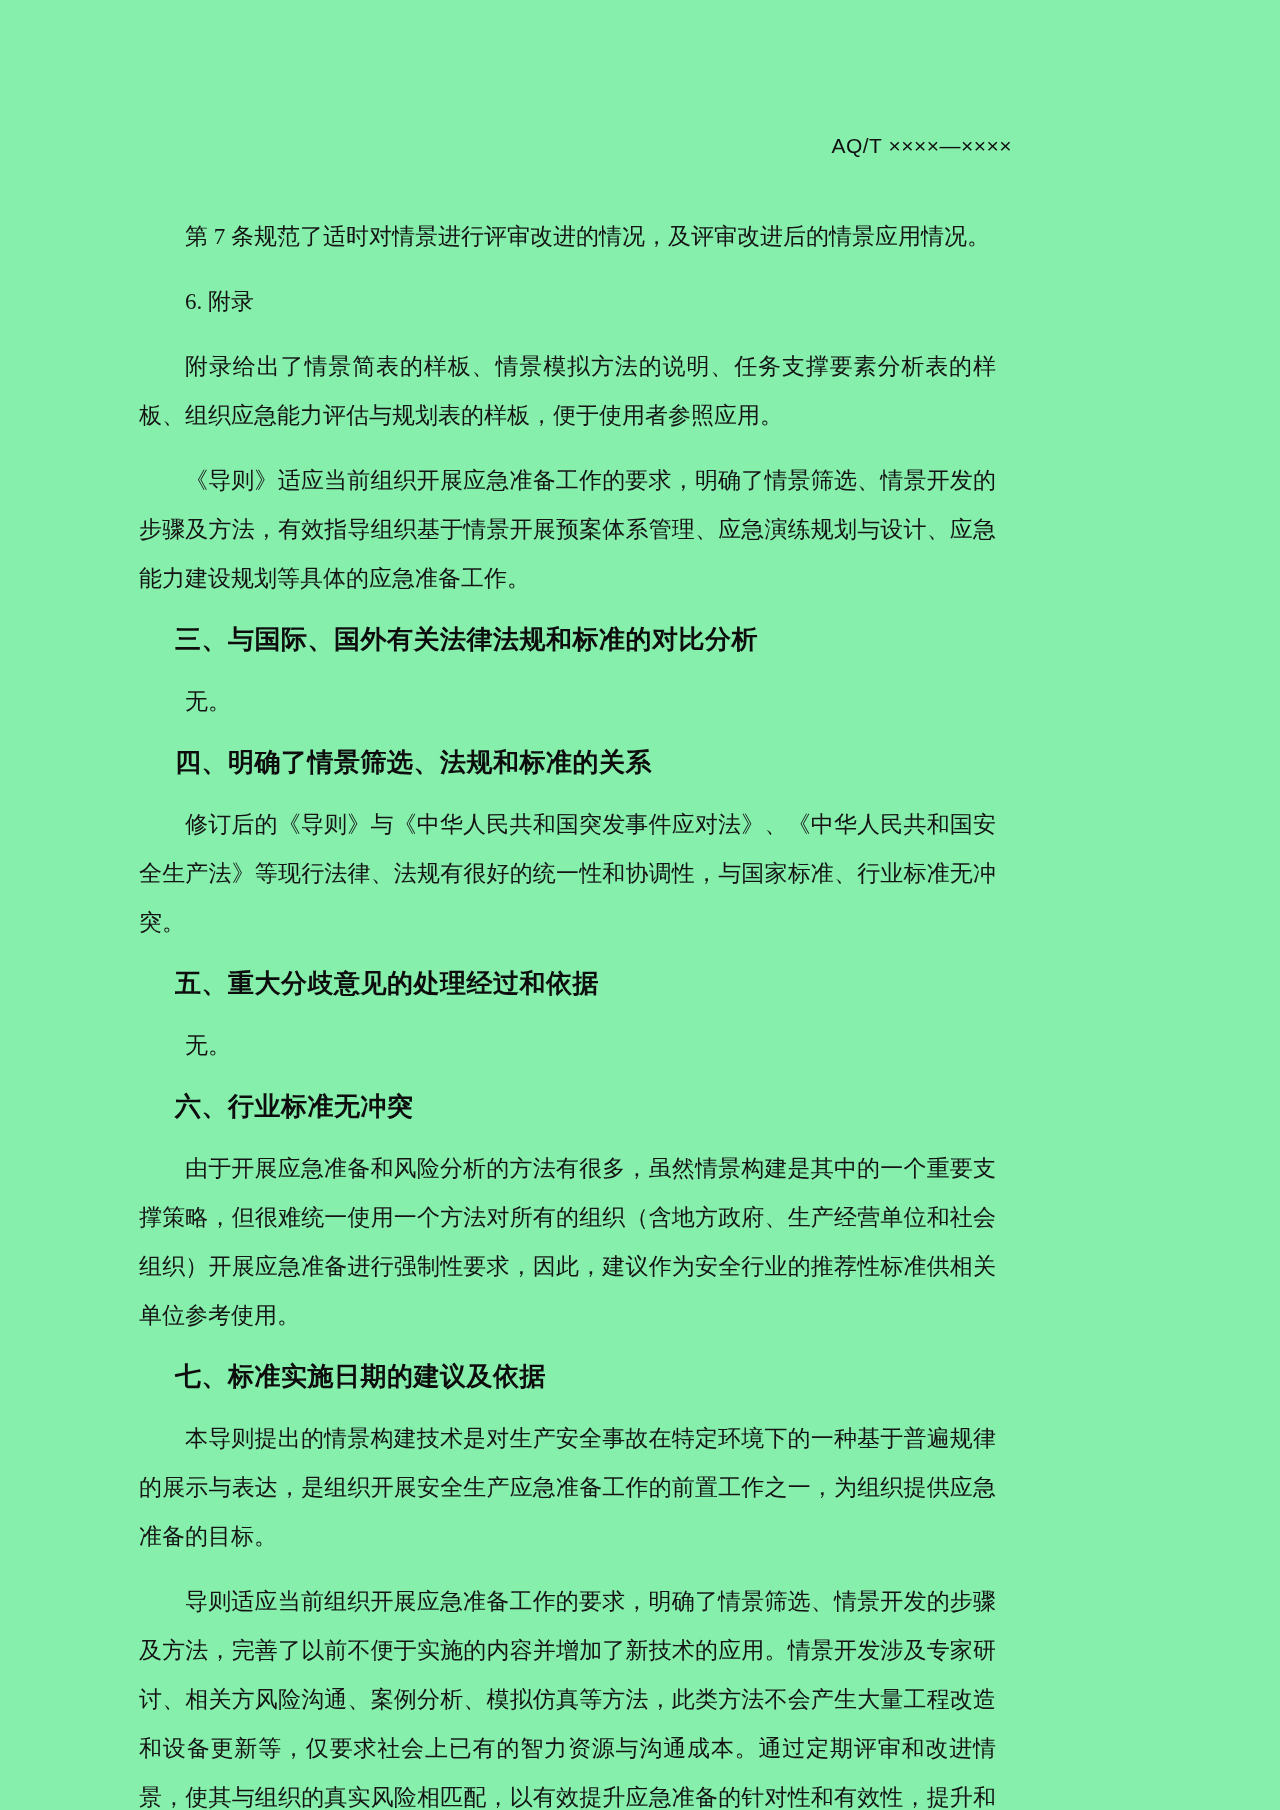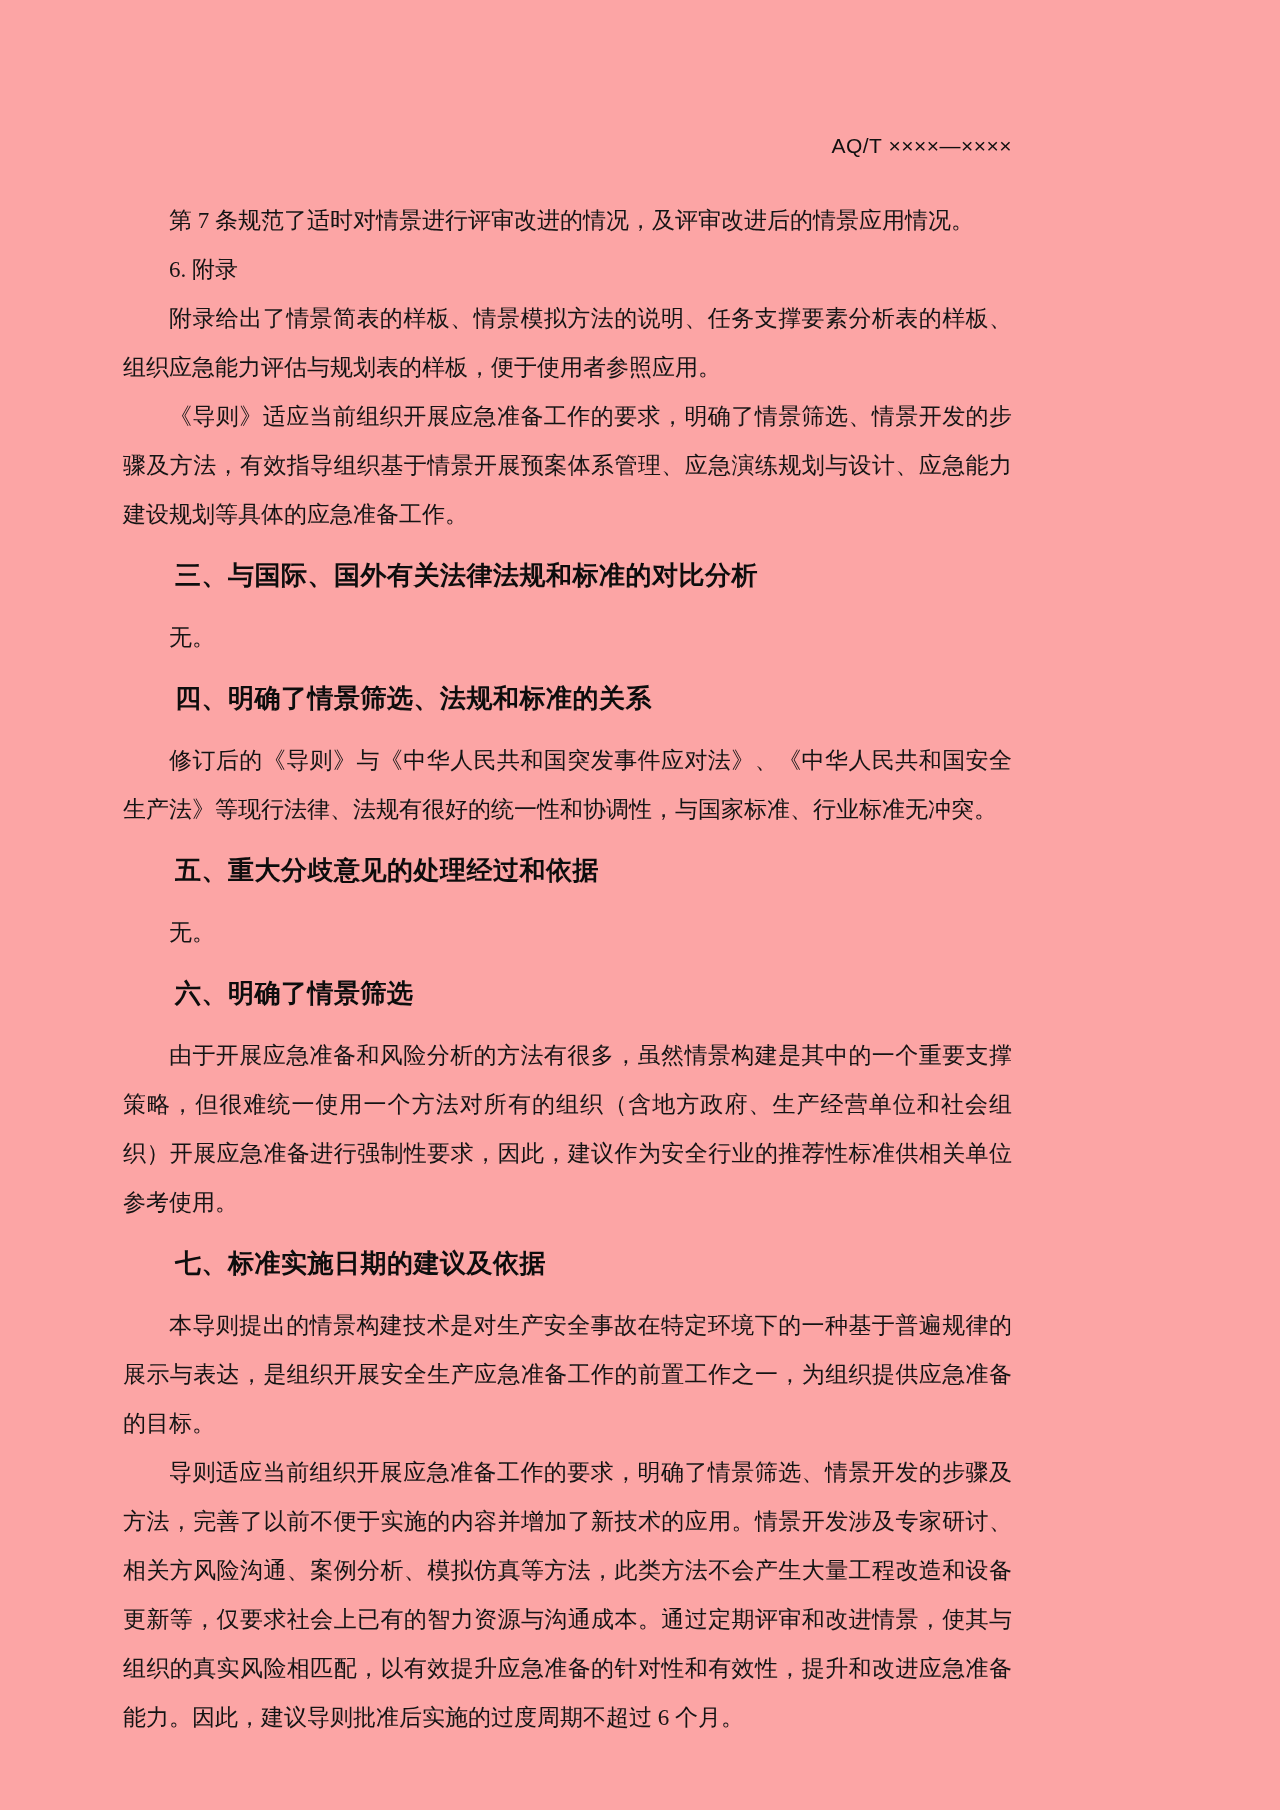--- a/index.html
+++ b/index.html
@@ -1,20 +1,20 @@
 <!DOCTYPE html>
 <html lang="zh"><head>
 <meta charset="utf-8">
 <style>
   html,body { margin:0; padding:0; background:#ffffff; }
   .page {
     position:relative;
     width:1280px;
     height:1810px;
-    background:#fca5a5;
+    background:#86efac;
     overflow:hidden;
     font-family:"Liberation Serif", serif;
     color:#141414;
   }
   .doc-header {
     position:absolute;
     top:132px;
     left:123px;
     width:889px;
     text-align:right;
@@ -24,21 +24,21 @@
     color:#101010;
     letter-spacing:0.5px;
   }
   .content {
     position:absolute;
     top:196px;
     left:123px;
     width:889px;
   }
   .content p {
-    margin:0;
+    margin:16px;
     font-size:23px;
     line-height:49px;
     text-align:justify;
     text-align-last:left;
     text-indent:2em;
     color:#141414;
     font-family:"Liberation Serif", serif;
   }
   .content h2 {
     margin:16px 0 18px 0;
@@ -79,21 +79,21 @@
 
     <h2>三、与国际、国外有关法律法规和标准的对比分析</h2>
     <p>无。</p>
 
     <h2>四、明确了情景筛选、法规和标准的关系</h2>
     <p>修订后的《导则》与《中华人民共和国突发事件应对法》、《中华人民共和国安全生产法》等现行法律、法规有很好的统一性和协调性，与国家标准、行业标准无冲突。</p>
 
     <h2>五、重大分歧意见的处理经过和依据</h2>
     <p>无。</p>
 
-    <h2>六、明确了情景筛选</h2>
+    <h2>六、行业标准无冲突</h2>
     <p>由于开展应急准备和风险分析的方法有很多，虽然情景构建是其中的一个重要支撑策略，但很难统一使用一个方法对所有的组织（含地方政府、生产经营单位和社会组织）开展应急准备进行强制性要求，因此，建议作为安全行业的推荐性标准供相关单位参考使用。</p>
 
     <h2>七、标准实施日期的建议及依据</h2>
     <p>本导则提出的情景构建技术是对生产安全事故在特定环境下的一种基于普遍规律的展示与表达，是组织开展安全生产应急准备工作的前置工作之一，为组织提供应急准备的目标。</p>
     <p>导则适应当前组织开展应急准备工作的要求，明确了情景筛选、情景开发的步骤及方法，完善了以前不便于实施的内容并增加了新技术的应用。情景开发涉及专家研讨、相关方风险沟通、案例分析、模拟仿真等方法，此类方法不会产生大量工程改造和设备更新等，仅要求社会上已有的智力资源与沟通成本。通过定期评审和改进情景，使其与组织的真实风险相匹配，以有效提升应急准备的针对性和有效性，提升和改进应急准备能力。因此，建议导则批准后实施的过度周期不超过 6 个月。</p>
   </div>
 
 
 </div>
 

